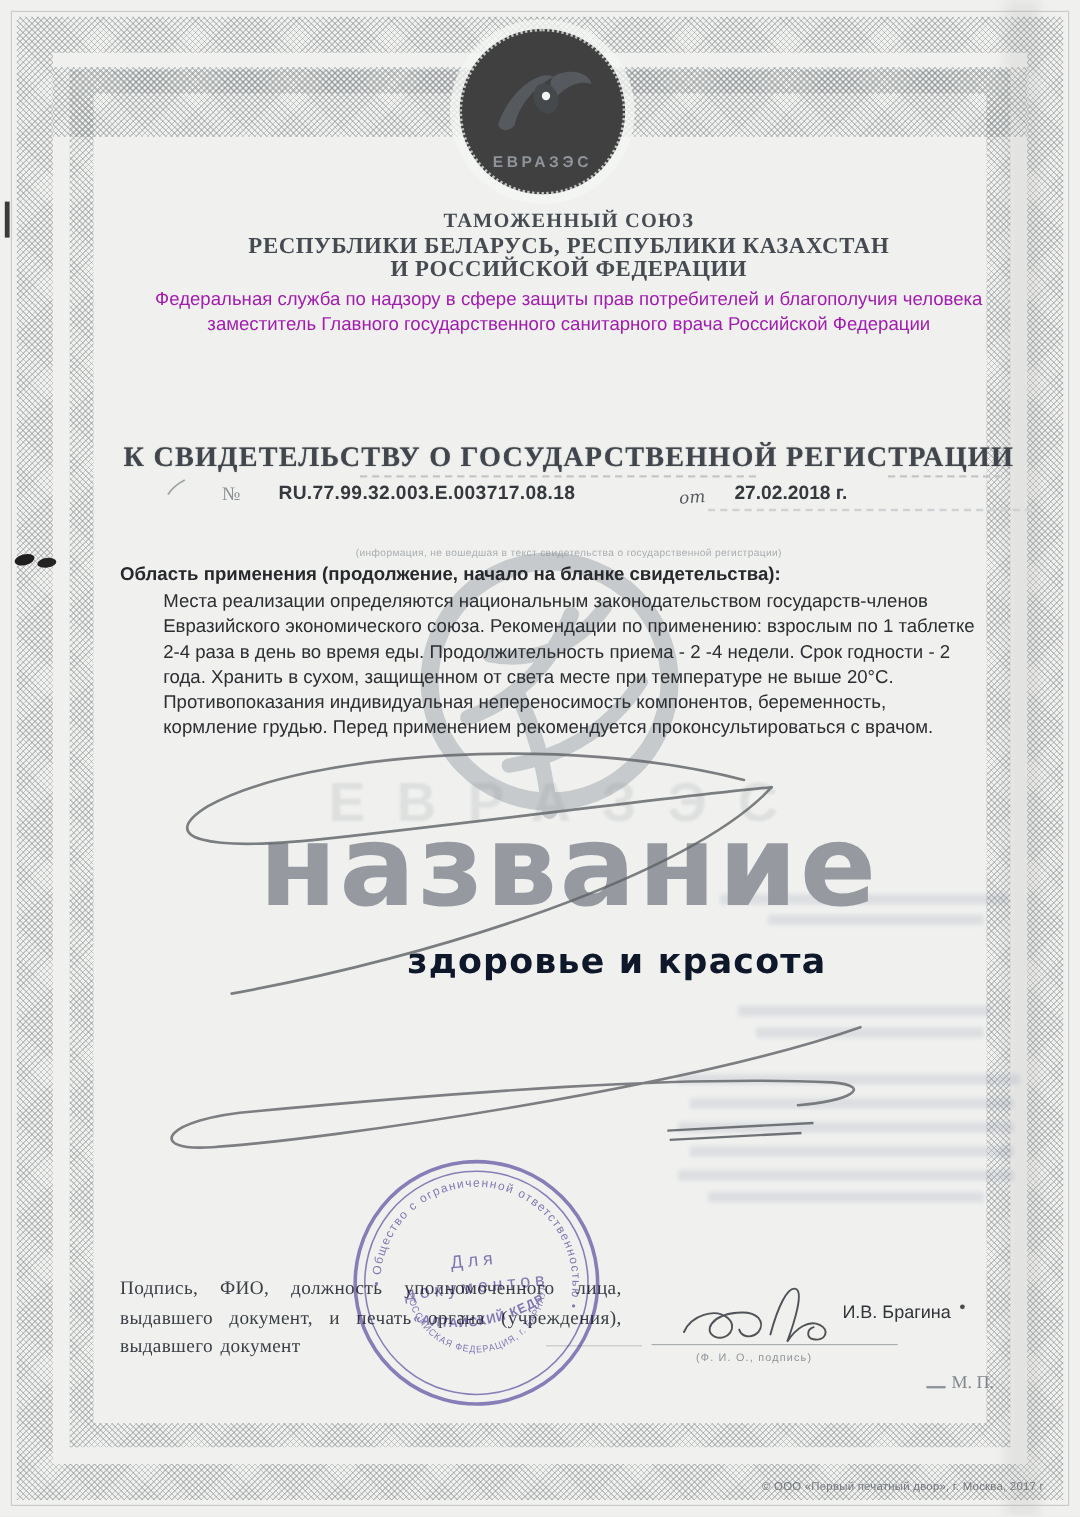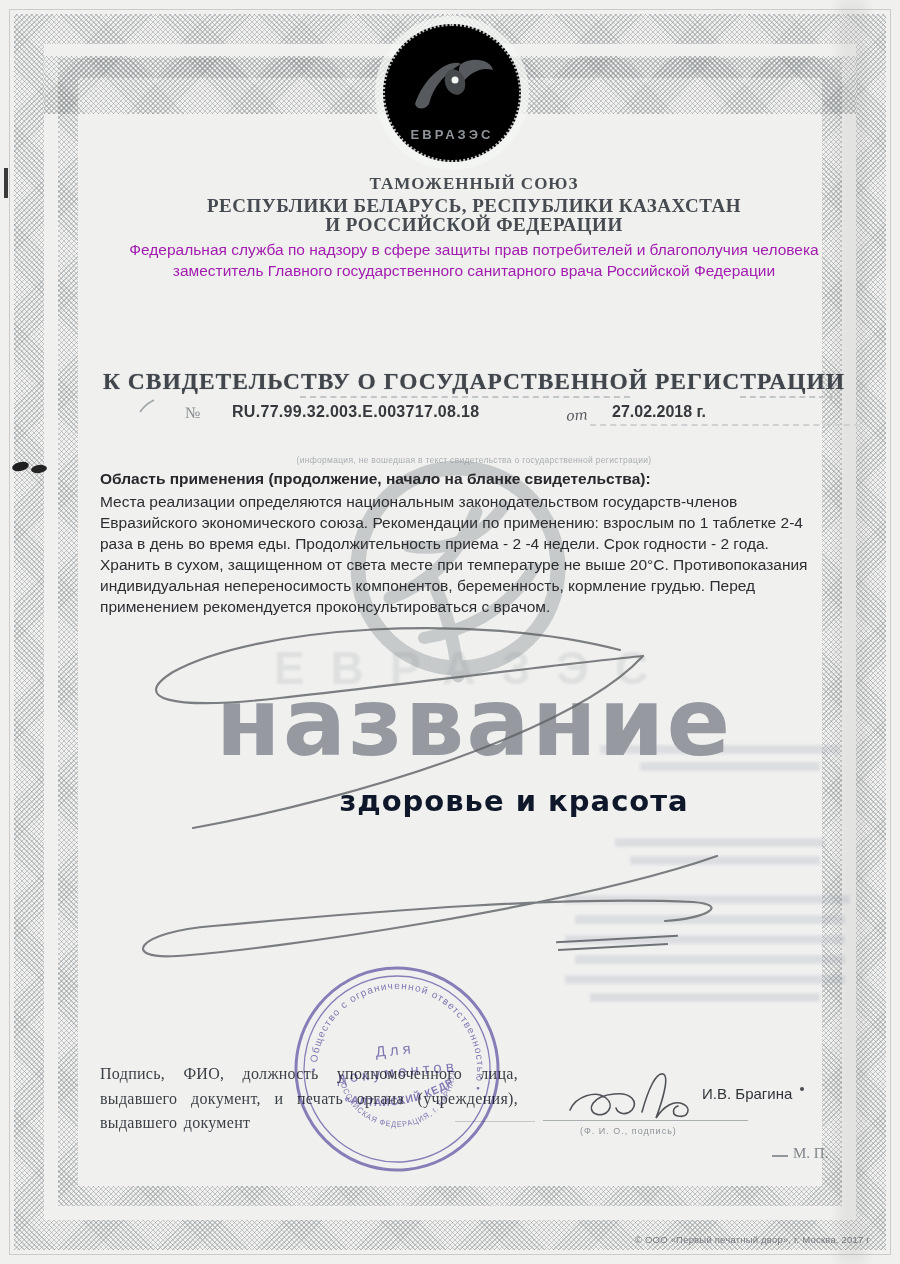--- a/index.html
+++ b/index.html
@@ -13,21 +13,21 @@
   .edge-line{position:absolute;inset:9px;border:1px solid #c9ccca;}
   .bandA{position:absolute;inset:14px;}
   .bandA::after{content:"";position:absolute;inset:30px;background:#f0f1ef;}
   .bandB{position:absolute;inset:58px;}
   .bandB::after{content:"";position:absolute;inset:20px;background:#f0f1ef;}
   .hband{position:absolute;left:44px;right:44px;top:56px;height:58px;}
   .scan-shadow-right{position:absolute;top:0;bottom:0;left:838px;width:28px;
       background:rgba(148,151,150,.14);filter:blur(5px);}
   
   .logo-wrap{left:383px;top:24px;width:134px;height:134px;border-radius:50%;
-      background:#000000;border:2px dotted #c2c5c3;box-shadow:0 0 0 8px rgba(244,245,243,.75);}
+      background:#404040;border:2px dotted #c2c5c3;box-shadow:0 0 0 8px rgba(244,245,243,.75);}
   .logo-text{position:absolute;left:0;right:0;bottom:18px;text-align:center;
       font-size:13px;font-weight:bold;letter-spacing:3px;color:#8e9499;}
   
   .serif{font-family:"Liberation Serif",serif;}
   .h-center{left:0;width:100%;text-align:center;margin-left:24px;}
   .org1{top:174px;font-size:17px;font-weight:bold;letter-spacing:1px;color:#474c52;}
   .org2{top:195px;font-size:19px;font-weight:bold;letter-spacing:.5px;color:#464b51;}
   .org3{top:214px;font-size:19px;font-weight:bold;letter-spacing:.5px;color:#464b51;}
   .agency{font-size:15.5px;color:#a21caf;}
   .a1{top:241px;} .a2{top:262px;} .a3{top:283px;}
@@ -39,21 +39,21 @@
       text-shadow:0 0 1px rgba(65,70,76,.55);}
   .num-sign{left:185px;top:404px;font-size:16px;color:#8a8f93;}
   .num-val{left:232px;top:403px;font-size:16px;font-weight:bold;color:#35383c;letter-spacing:.3px;}
   .date-word{left:566px;top:407px;font-size:14px;font-style:italic;color:#55585c;
       font-family:"DejaVu Serif",serif;transform:rotate(-4deg);}
   .date-val{left:612px;top:403px;font-size:16px;font-weight:bold;color:#35383c;}
   .dash{border-top:2px dashed #c3c6c8;height:0;}
   
   .body-block{left:100px;top:470px;width:714px;z-index:2;}
   .body-head{font-size:15.5px;font-weight:bold;color:#26282b;margin-bottom:3px;}
-  .body-par{font-size:15.5px;line-height:21px;color:#2b2d30;}
+  .body-par{font-size:15.5px;line-height:21px;color:#2b2d30;margin-left:36px;}
   
   .ghost{top:641px;font-size:46px;font-weight:bold;letter-spacing:26px;
       color:rgba(130,138,146,.16);filter:blur(1px);z-index:0;}
   .brand{top:668px;font-size:94px;font-weight:bold;letter-spacing:2px;color:#969aa0;
       font-family:"DejaVu Sans",sans-serif;z-index:1;}
   .tagline{top:784px;font-size:29px;font-weight:bold;letter-spacing:1px;color:#0f172a;
       font-family:"DejaVu Sans",sans-serif;z-index:1;padding-left:40px;}
   .tree{left:338px;top:448px;width:240px;height:240px;z-index:0;}
   .bleed{position:absolute;height:9px;background:#8d94a8;opacity:.20;filter:blur(1.6px);z-index:0;}
   .penline{position:absolute;height:2px;background:#6f7276;transform:rotate(-3deg);z-index:1;}

